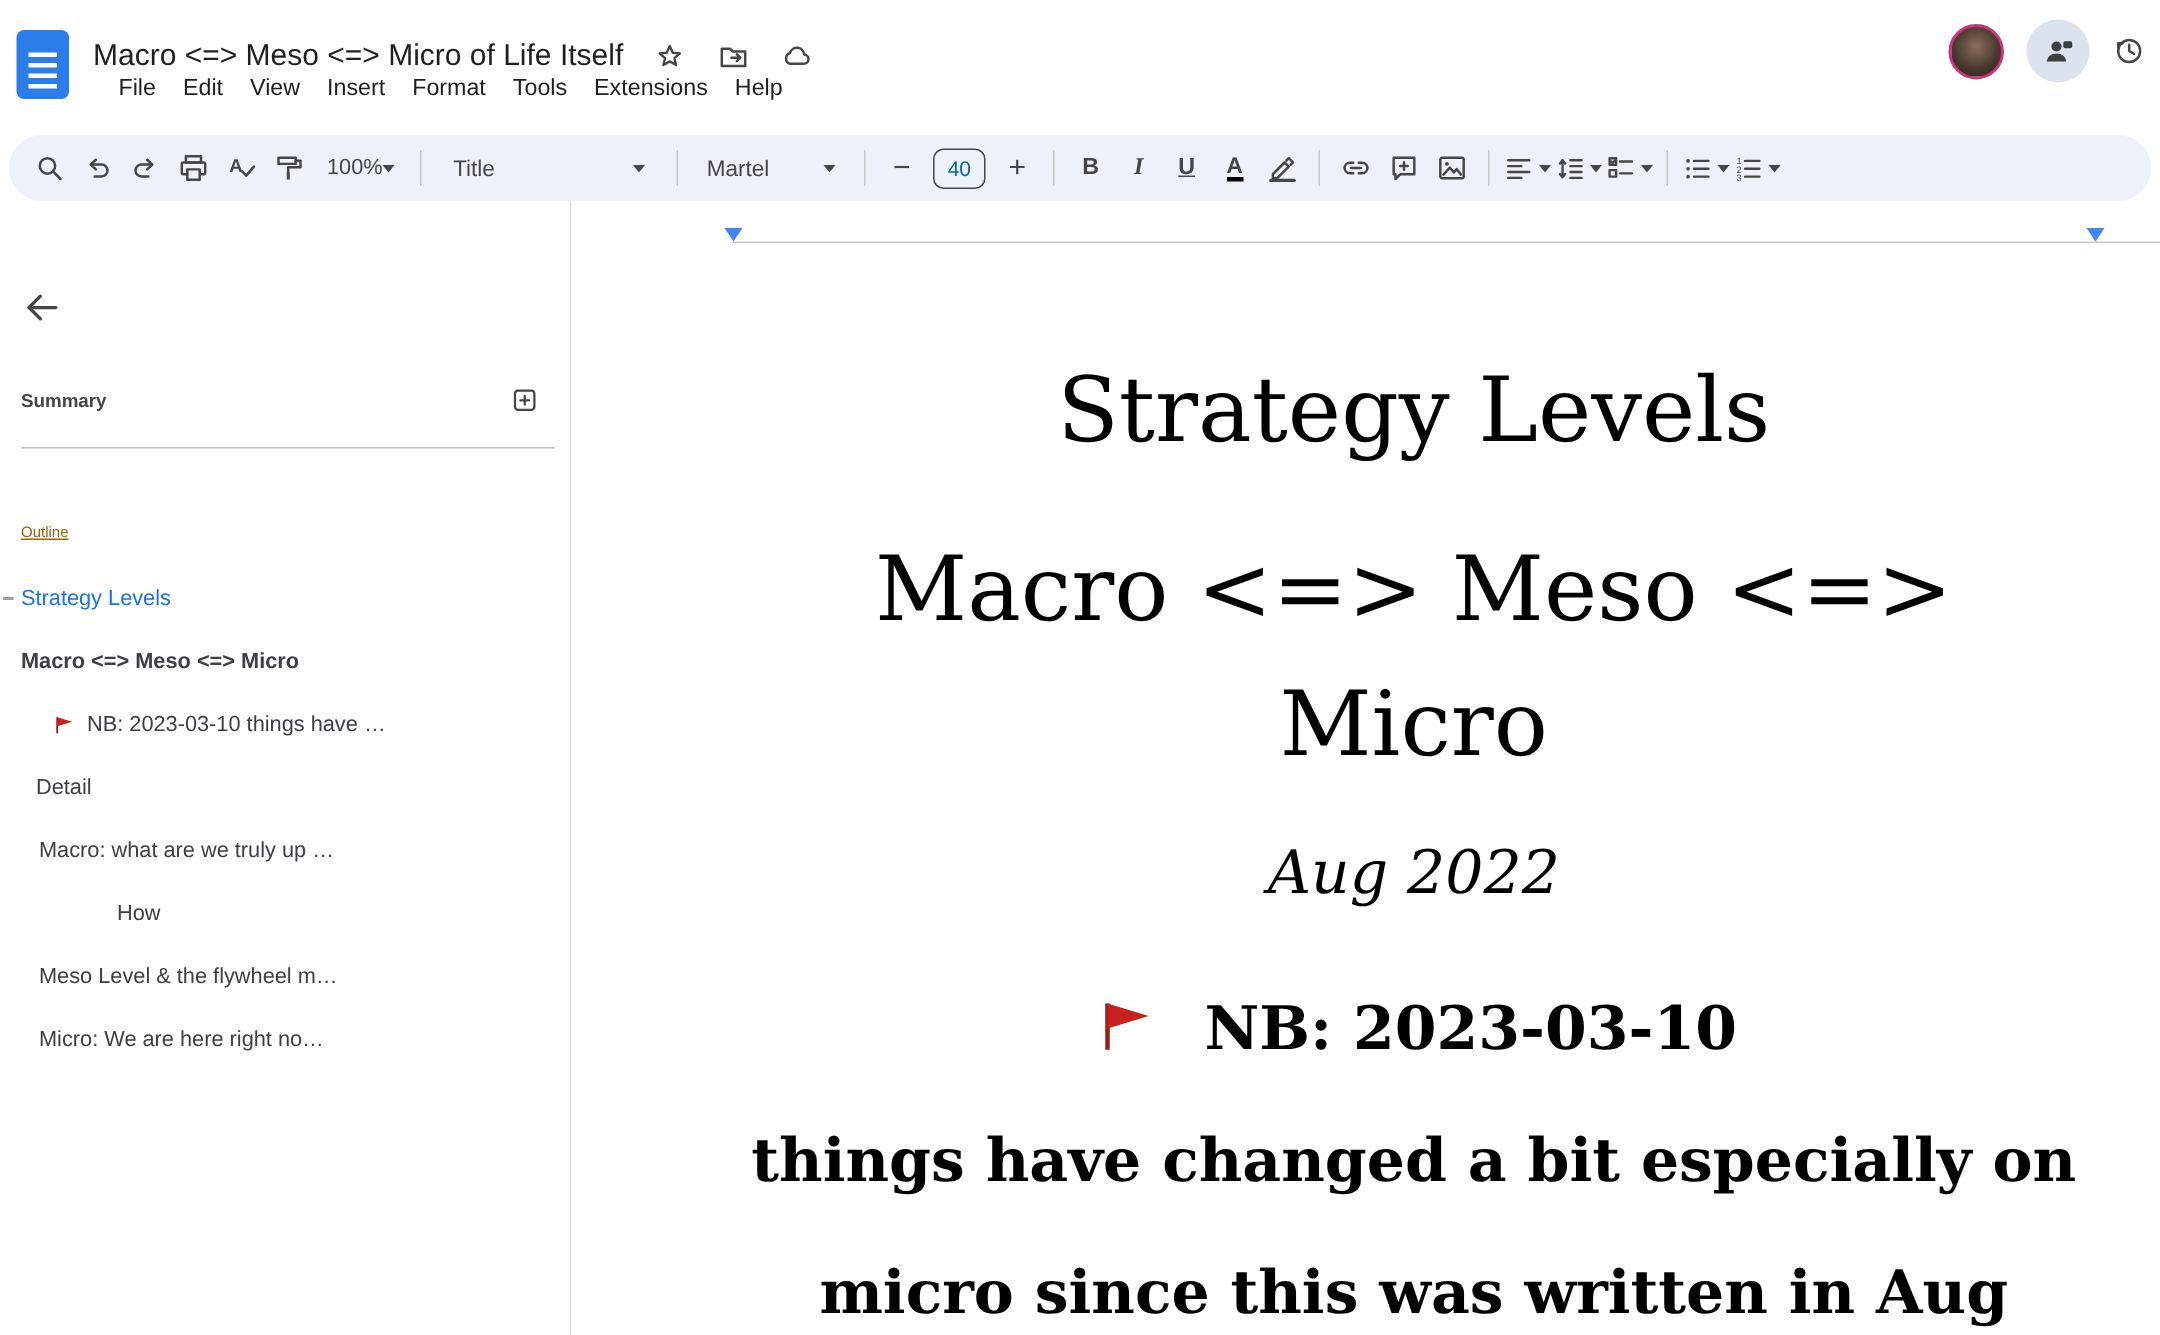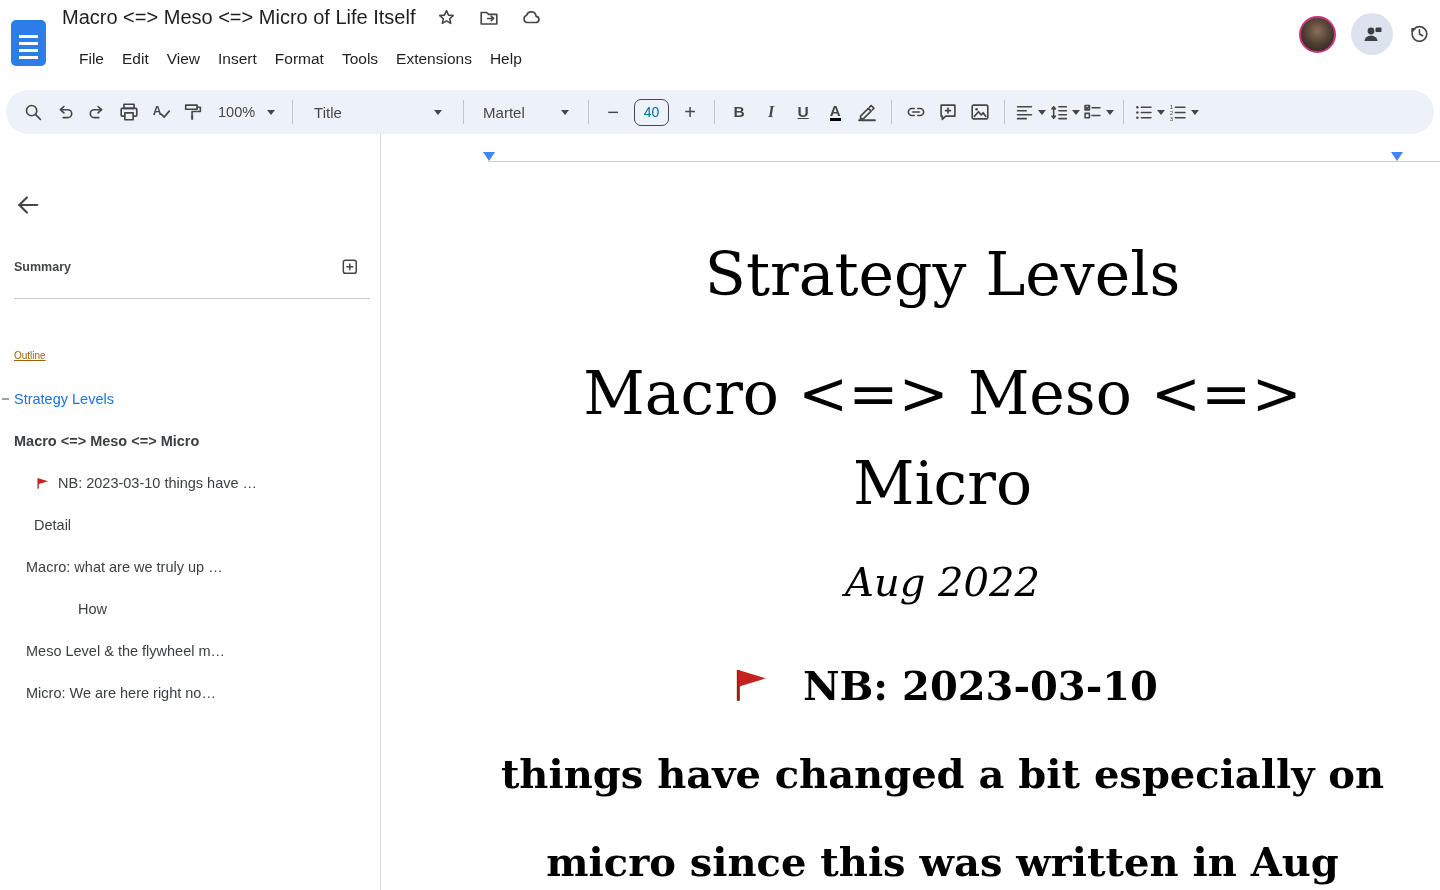--- a/index.html
+++ b/index.html
@@ -6,41 +6,41 @@
   html,body { width:1440px; height:890px; overflow:hidden; background:#fff;
     font-family:"Liberation Sans","DejaVu Sans",sans-serif; color:#1f1f1f; }
   .app { width:1440px; height:890px; display:flex; flex-direction:column; }
 
   
   .header { height:90px; position:relative; flex:none; }
   .docs-icon { position:absolute; left:11px; top:20px; width:35px; height:46px;
     background:#2b7de9; border-radius:5px; }
   .docs-icon i { display:block; width:19px; height:3px; background:#fff; margin:4px auto 0; }
   .docs-icon i:first-child { margin-top:15px; }
-  .title-row { position:absolute; left:62px; top:6px; display:flex; align-items:center; gap:20px; }
+  .title-row { position:absolute; left:62px; top:26px; display:flex; align-items:center; gap:20px; }
   .doc-title { font-size:20px; font-weight:500; color:#1f1f1f; white-space:nowrap; }
   .hicon { width:22px; height:22px; display:flex; align-items:center; justify-content:center; color:#444746; }
   svg.ic { stroke:#444746; fill:none; stroke-width:1.8; stroke-linecap:round; stroke-linejoin:round; }
   .menu-row { position:absolute; left:70px; top:47px; display:flex; }
   .menu-item { font-size:15.5px; padding:3px 9px; border-radius:6px; color:#1f1f1f; cursor:default; }
   .header-right { position:absolute; right:10px; top:13px; display:flex; align-items:center; gap:15px; }
   .avatar { width:37px; height:37px; border-radius:50%; border:2.5px solid #c9367e;
     background:radial-gradient(circle at 50% 40%, #8a6f5a 0%, #4a3b30 55%, #241d18 100%); }
   .account-btn { width:42px; height:42px; border-radius:50%; background:#dde3ee;
     display:flex; align-items:center; justify-content:center; }
 
   
   .toolbar { height:44px; margin:0 6px; background:#edf2fa; border-radius:22px;
     display:flex; align-items:center; padding:0 6px 0 12px; gap:2px; overflow:hidden; flex:none; }
   .tbtn { min-width:30px; height:30px; display:flex; align-items:center; justify-content:center;
     border-radius:15px; color:#444746; flex:none; }
   .tsep { width:1px; height:24px; background:#c4c7c5; margin:0 7px; flex:none; }
   .caret { width:0; height:0; border-left:4px solid transparent; border-right:4px solid transparent;
     border-top:5px solid #444746; flex:none; }
-  .zoom-btn { display:flex; align-items:center; gap:12px; padding:0 8px; font-size:14.5px; color:#444746; height:30px; }
+  .zoom-btn { display:flex; align-items:center; gap:0; padding:0 8px; font-size:14.5px; color:#444746; height:30px; }
   .style-btn { width:152px; display:flex; align-items:center; justify-content:space-between;
     padding:0 12px; font-size:15px; color:#444746; height:30px; }
   .font-btn { width:106px; display:flex; align-items:center; justify-content:space-between;
     padding:0 10px; font-size:15px; color:#444746; height:30px; }
   .size-box { width:35px; height:27px; border:1.5px solid #444746; border-radius:7px;
     display:flex; align-items:center; justify-content:center; font-size:14px; color:#0369a1; margin:0 4px; }
   .glyph { font-size:20px; line-height:1; }
   .fmt { font-size:15.5px; font-weight:700; }
   .fmt-i { font-size:16px; font-style:italic; font-family:"Liberation Serif",serif; font-weight:600; }
   .fmt-u { font-size:15.5px; text-decoration:underline; font-weight:600; }
@@ -54,21 +54,21 @@
   .summary-row { margin-top:36px; padding:0 20px 0 14px; display:flex; align-items:center; justify-content:space-between; height:24px; }
   .summary-label { font-size:12.5px; font-weight:600; color:#444746; }
   .sb-divider { height:1px; background:#c4c7c5; margin:19px 10px 0 14px; }
   .outline-label { font-size:10px; color:#a16207; margin:51px 0 0 14px;text-decoration:underline; }
   .outline-list { margin-top:17px; }
   .o-item { height:42px; display:flex; align-items:center; font-size:14.5px; color:#3c4043;
     white-space:nowrap; overflow:hidden; position:relative; }
   .o-item .lbl { overflow:hidden; text-overflow:clip; }
   .o-active { color:#1a73e8; font-weight:500; }
   .o-dash { position:absolute; left:2px; top:20px; width:7px; height:2px; background:#9aa0a6; }
-  .pl14 { padding-left:14px; } .pl38 { padding-left:34px; } .pl56 { padding-left:26px; } .pl78 { padding-left:78px; }
+  .pl14 { padding-left:14px; } .pl38 { padding-left:24px; } .pl56 { padding-left:26px; } .pl78 { padding-left:78px; }
   .o-bold { font-weight:700; }
   .o-flag { padding-left:35px; }
   .o-flag svg { flex:none; margin-right:8px; }
 
   .docarea { flex:1; position:relative; overflow:hidden; background:#fff; }
   .ruler-line { position:absolute; left:107px; right:0; top:27px; height:1px; background:#c7cbd1; }
   .marker { position:absolute; top:18px; width:0; height:0; border-left:6px solid transparent;
     border-right:6px solid transparent; border-top:9px solid #4285f4; }
   .marker-left { left:102px; } .marker-right { left:1010px; }
   .doc-content { position:absolute; left:107px; width:909px; top:0; text-align:center;

